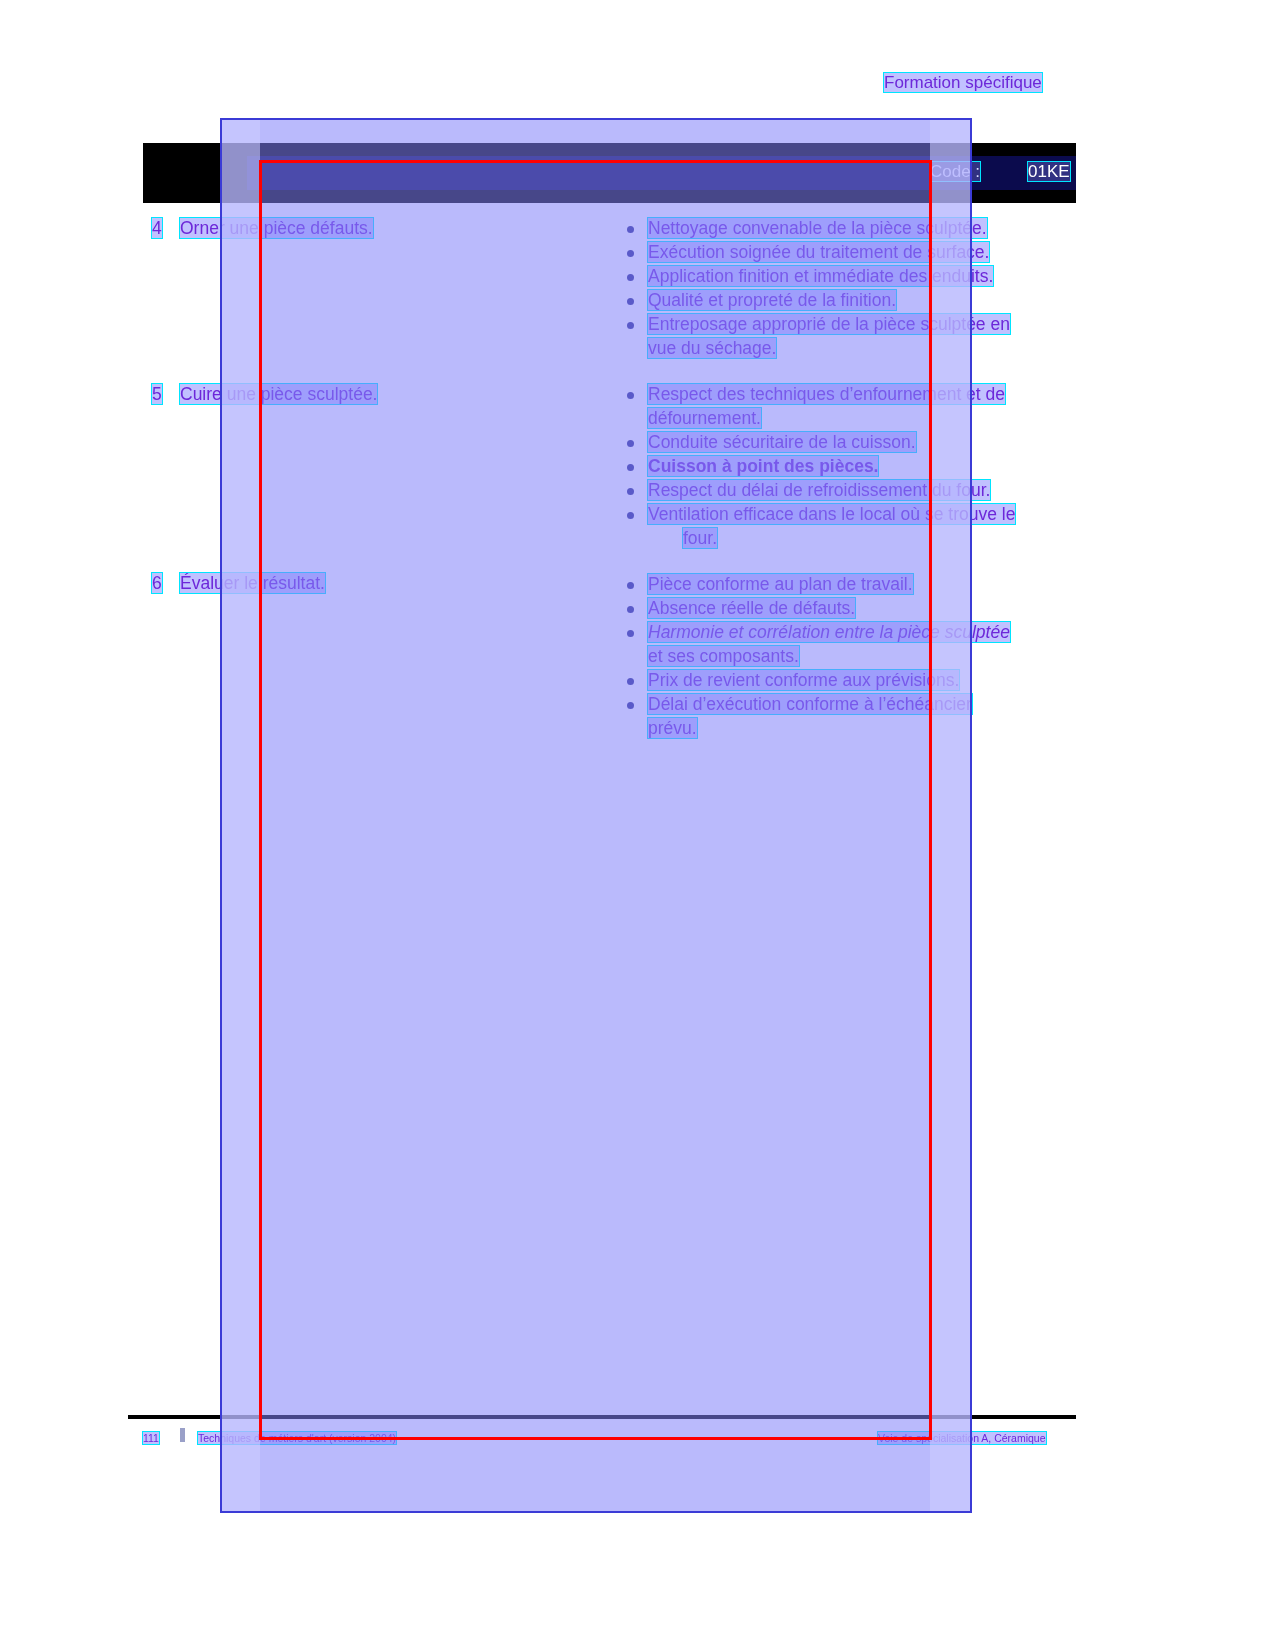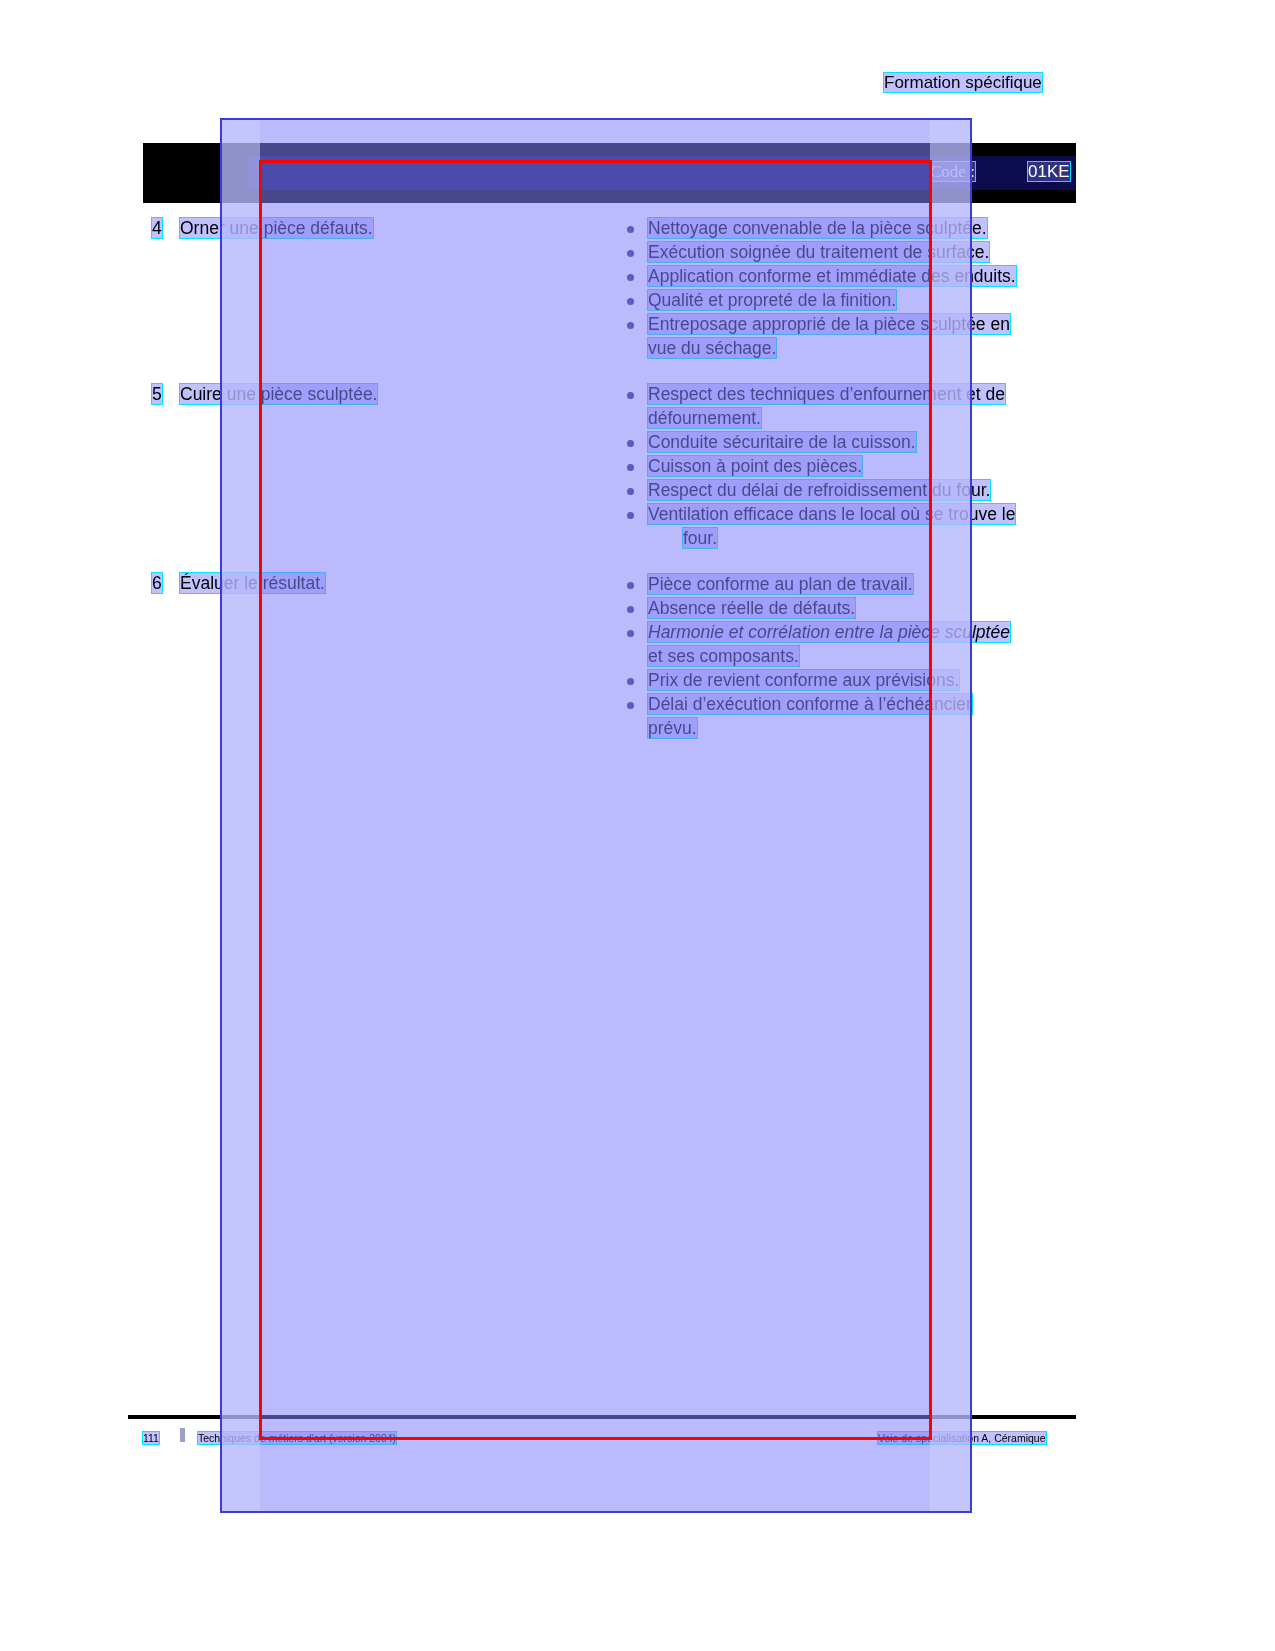--- a/index.html
+++ b/index.html
@@ -27,21 +27,21 @@
   }
   .crop-line-v{position:absolute;width:3px;background:#ff0000;}
 
   
   .black-band{position:absolute;background:#000000;}
   .navy-band{position:absolute;background:#0b0b4d;}
 
   .hl{
     background:rgba(155,155,255,0.62);
     outline:1.5px solid #00e5ff;
-    color:#000000;
+    color:#6d28d9;
     box-decoration-break:clone;
     -webkit-box-decoration-break:clone;
   }
   .t-white{color:#dcdcff;}
 
   .formation{
     position:absolute;left:884px;top:73px;font-size:17px;
   }
 
   .code-label{position:absolute;left:930px;top:162px;font-size:17px;}
@@ -68,21 +68,21 @@
 <div id="page">
 
   <div class="formation">
     <span class="hl">Formation spécifique</span>
   </div>
 
   <div class="black-band" style="left:143px;top:143px;width:933px;height:60px;"></div>
   <div class="navy-band" style="left:247px;top:156px;width:829px;height:34px;"></div>
 
   <div class="code-label t-white">
-    <span class="hl" style="background:rgba(120,120,230,0.35);color:#dcdcff;font-family:Liberation Serif, serif;">Code :</span>
+    <span class="hl" style="background:rgba(120,120,230,0.35);color:#dcdcff;">Code :</span>
   </div>
   <div class="code-val t-white">
     <span class="hl" style="background:rgba(120,120,230,0.35);color:#ffffff;">01KE</span>
   </div>
 
   <div class="num" style="left:152px;top:218px;">
     <span class="hl">4</span>
   </div>
   <div class="task" style="left:180px;top:218px;">
     <span class="hl">Orner une pièce défauts.</span>
@@ -93,21 +93,21 @@
     <span class="hl">Nettoyage convenable de la pièce sculptée.</span>
   </div>
 
   <div class="bullet" style="left:627px;top:250px;"></div>
   <div class="bl-txt" style="left:648px;top:242px;">
     <span class="hl">Exécution soignée du traitement de surface.</span>
   </div>
 
   <div class="bullet" style="left:627px;top:274px;"></div>
   <div class="bl-txt" style="left:648px;top:266px;">
-    <span class="hl">Application conforme et immédiate des enduits.</span>
+    <span class="hl">Application finition et immédiate des enduits.</span>
   </div>
 
   <div class="bullet" style="left:627px;top:298px;"></div>
   <div class="bl-txt" style="left:648px;top:290px;">
     <span class="hl">Qualité et propreté de la finition.</span>
   </div>
 
   <div class="bullet" style="left:627px;top:322px;"></div>
   <div class="bl-txt" style="left:648px;top:314px;">
     <span class="hl">Entreposage approprié de la pièce sculptée en</span>
@@ -130,21 +130,21 @@
   <div class="bl-txt" style="left:648px;top:408px;">
     <span class="hl">défournement.</span>
   </div>
 
   <div class="bullet" style="left:627px;top:440px;"></div>
   <div class="bl-txt" style="left:648px;top:432px;">
     <span class="hl">Conduite sécuritaire de la cuisson.</span>
   </div>
 
   <div class="bullet" style="left:627px;top:464px;"></div>
-  <div class="bl-txt" style="left:648px;top:456px;">
+  <div class="bl-txt" style="left:648px;top:456px;font-weight:bold;">
     <span class="hl">Cuisson à point des pièces.</span>
   </div>
 
   <div class="bullet" style="left:627px;top:488px;"></div>
   <div class="bl-txt" style="left:648px;top:480px;">
     <span class="hl">Respect du délai de refroidissement du four.</span>
   </div>
 
   <div class="bullet" style="left:627px;top:512px;"></div>
   <div class="bl-txt" style="left:648px;top:504px;">

